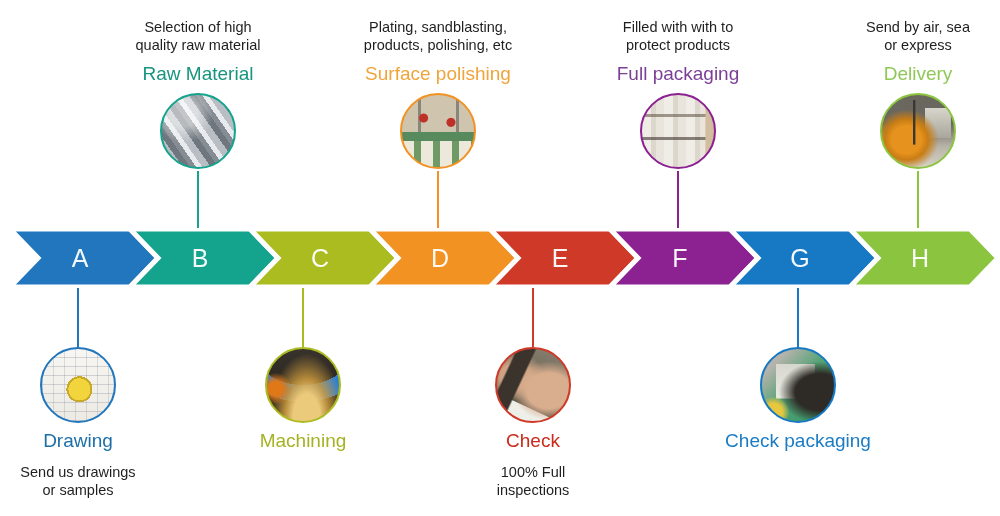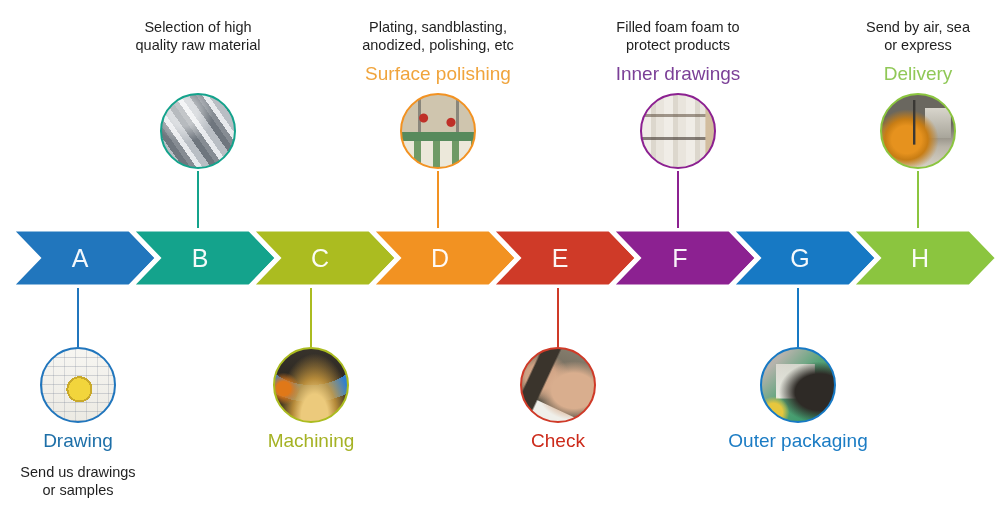--- a/index.html
+++ b/index.html
@@ -107,56 +107,59 @@
     <div class="connector"></div>
     <div class="photo photo-drawing"></div>
     <div class="title">Drawing</div>
     <div class="desc">Send us drawings
 or samples</div>
   </div>
 
   <div class="step top" style="left: 83px; --c: #14a38c; --tc: #17957e;">
     <div class="desc">Selection of high
 quality raw material</div>
+    <div class="title">Raw Material</div>
     <div class="photo photo-steel"></div>
     <div class="connector"></div>
   </div>
 
-  <div class="step bottom" style="left: 196px; text-decoration: underline; --c: #abbc20; --tc: #a5b224;">
+  <div class="step bottom" style="left: 188px; text-decoration: underline; --c: #abbc20; --tc: #a5b224;">
     <div class="connector"></div>
     <div class="photo photo-machining"></div>
     <div class="title">Machining</div>
   </div>
 
   <div class="step top" style="left: 323px; --c: #f29222; --tc: #f0a43c;">
     <div class="desc">Plating, sandblasting,
-anodized, polishing, etc</div>
+products, polishing, etc</div>
     <div class="title">Surface polishing</div>
     <div class="photo photo-plating"></div>
     <div class="connector"></div>
   </div>
 
-  <div class="step bottom" style="left: 443px; --c: #cf3a28; --tc: #cc2a1a;">
+  <div class="step bottom" style="left: 418px; --c: #cf3a28; --tc: #cc2a1a;">
     <div class="connector"></div>
     <div class="photo photo-check"></div>
     <div class="title">Check</div>
+    <div class="desc">100% Full
+inspections</div>
   </div>
 
   <div class="step top" style="left: 563px; --c: #8c2191; --tc: #7b3f97;">
-    <div class="desc">Filled foam foam to
+    <div class="desc">Filled with with to
 protect products</div>
-    <div class="title">Inner drawings</div>
+    <div class="title">Full packaging</div>
     <div class="photo photo-foam"></div>
     <div class="connector"></div>
   </div>
 
   <div class="step bottom" style="left: 683px; --c: #1779c4; --tc: #1b7cc4;">
     <div class="connector"></div>
     <div class="photo photo-packing"></div>
-    <div class="title">Outer packaging</div>
+    <div class="title">Check packaging</div>
   </div>
 
   <div class="step top" style="left: 803px; --c: #8bc53f; --tc: #90c857;">
     <div class="desc">Send by air, sea
 or express</div>
     <div class="title">Delivery</div>
     <div class="photo photo-forklift"></div>
     <div class="connector"></div>
   </div>
 

